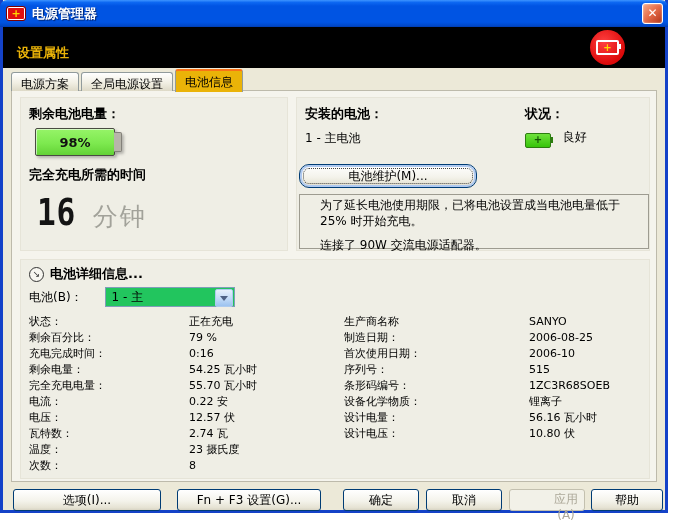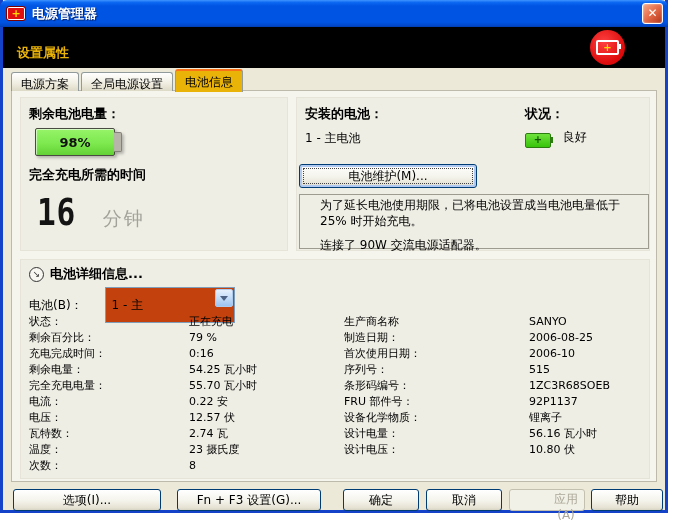--- a/index.html
+++ b/index.html
@@ -71,51 +71,51 @@
     position:absolute;left:14px;top:30px;width:78px;height:26px;
     background:linear-gradient(180deg,#96F468 0%,#7DE94F 55%,#63D236 100%);
     border:1px solid #4a4a42;border-radius:2px;box-shadow:2px 2px 3px rgba(0,0,0,.25),inset 1px 1px 0 rgba(255,255,255,.6);
     display:flex;align-items:center;justify-content:center;font-weight:bold;font-size:13px;color:#111;
   }
   .batt-nub{position:absolute;left:93px;top:34px;width:7px;height:18px;background:#B7B5AA;
     border:1px solid #83817a;border-left:none;border-radius:0 2px 2px 0;box-shadow:2px 2px 3px rgba(0,0,0,.25);}
   .time-lcd{position:absolute;left:16px;top:92px;display:flex;align-items:baseline;}
   .lcd-digits{font-family:"DejaVu Sans Mono","Liberation Mono",monospace;font-weight:bold;
     font-size:38px;letter-spacing:1px;transform:scaleX(.82);transform-origin:left;color:#141414;}
-  .lcd-unit{font-size:19px;color:#A2A29A;margin-left:18px;letter-spacing:2px;}
+  .lcd-unit{font-size:25px;color:#A2A29A;margin-left:8px;letter-spacing:2px;}
   
   .status-batt{display:inline-block;width:24px;height:13px;background:linear-gradient(180deg,#6FE23C,#37C40A);
     border:1px solid #2c7d10;border-radius:2px;position:relative;vertical-align:-2px;
     text-align:center;line-height:11px;font-weight:bold;font-size:10px;color:#145207;}
   .status-batt::after{content:"";position:absolute;right:-3px;top:3px;width:2px;height:6px;background:#2c7d10;}
   .btn{
     background:linear-gradient(180deg,#FFFFFF 0%,#F4F3EB 55%,#E6E3D4 88%,#D8D4C4 100%);
     border:1px solid #003C74;border-radius:3px;font-size:12px;font-family:inherit;
     box-sizing:border-box;cursor:pointer;color:#000;
   }
   .btn-maint{
     position:absolute;left:2px;top:66px;width:178px;height:24px;
-    box-shadow:0 0 0 2px #AFC9F0 inset;outline:1px dotted #444;outline-offset:-5px;
+    box-shadow:0 0 0 2px #AFC9F0 inset;outline:1px dotted #444;outline-offset:-5px;border-radius:10px;
   }
   .notice{
     position:absolute;left:2px;top:96px;width:350px;height:55px;box-sizing:border-box;
     border:1px solid #9D9B90;padding:2px 20px;font-size:12px;line-height:1.35;background:#EFEEE5;
   }
   .notice p{margin:0 0 8px 0;}
   .notice p:last-child{margin:0;}
   
   .det-head{position:absolute;left:8px;top:5px;display:flex;align-items:center;}
   .collapse-icon{
     width:13px;height:13px;border:1px solid #333;border-radius:50%;display:inline-flex;
     align-items:center;justify-content:center;font-size:9px;color:#333;margin-right:6px;background:#F7F6F0;cursor:pointer;
   }
   .det-title{font-weight:bold;font-size:13px;}
   .combo-row{position:absolute;left:8px;top:27px;display:flex;align-items:center;gap:8px;}
   .combo{
-    margin-left:14px;width:130px;height:36px;border:1px solid #7F9DB9;background:#c2410c;
+    margin-left:14px;width:130px;height:20px;border:1px solid #7F9DB9;background:#22c55e;
     display:flex;align-items:center;position:relative;box-sizing:border-box;cursor:pointer;
   }
   .combo-value{padding-left:6px;font-size:12px;}
   .combo-arrow{
     position:absolute;right:1px;top:1px;width:16px;height:16px;
     background:linear-gradient(180deg,#E6F0FC 0%,#C4DCF8 50%,#9CC3F0 100%);
     border:1px solid #AECBEE;border-radius:2px;display:flex;align-items:center;justify-content:center;
   }
   .combo-arrow::after{content:"";width:0;height:0;border-left:4px solid transparent;
     border-right:4px solid transparent;border-top:5px solid #4D6185;}
@@ -261,24 +261,20 @@
           </div>
         <div class="drow">
             <span class="dl">序列号：</span>
             <span class="dv">515</span>
           </div>
         <div class="drow">
             <span class="dl">条形码编号：</span>
             <span class="dv">1ZC3R68SOEB</span>
           </div>
         <div class="drow">
-            <span class="dl">FRU 部件号：</span>
-            <span class="dv">92P1137</span>
-          </div>
-        <div class="drow">
             <span class="dl">设备化学物质：</span>
             <span class="dv">锂离子</span>
           </div>
         <div class="drow">
             <span class="dl">设计电量：</span>
             <span class="dv">56.16 瓦小时</span>
           </div>
         <div class="drow">
             <span class="dl">设计电压：</span>
             <span class="dv">10.80 伏</span>

